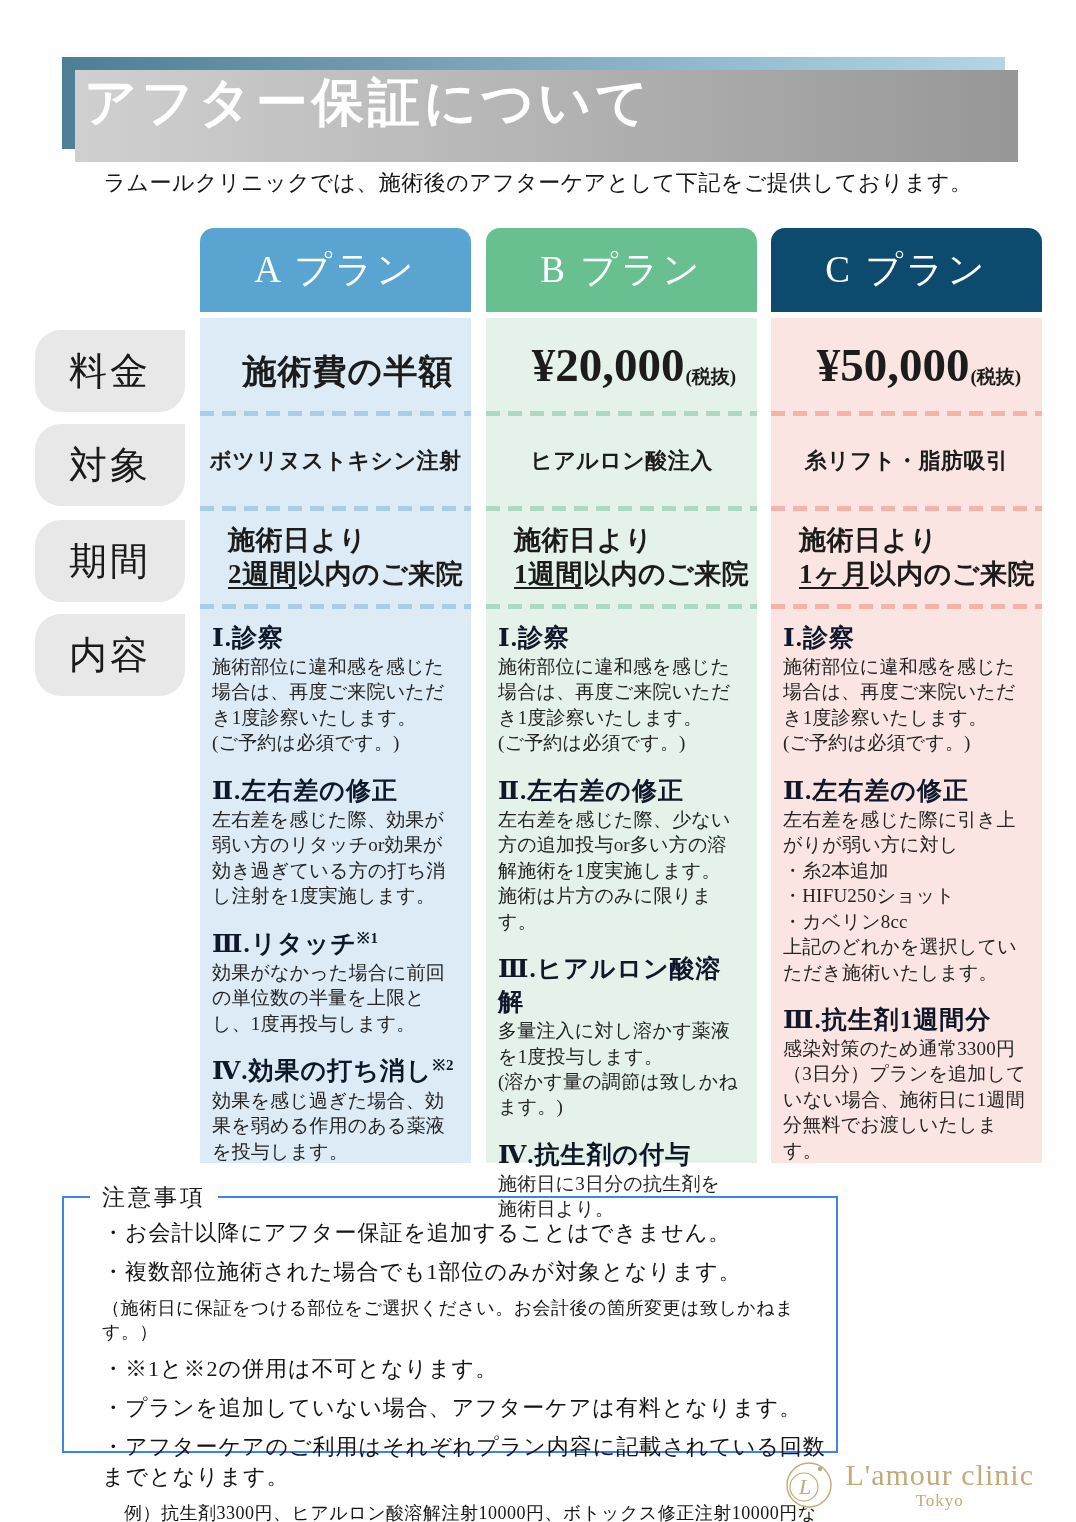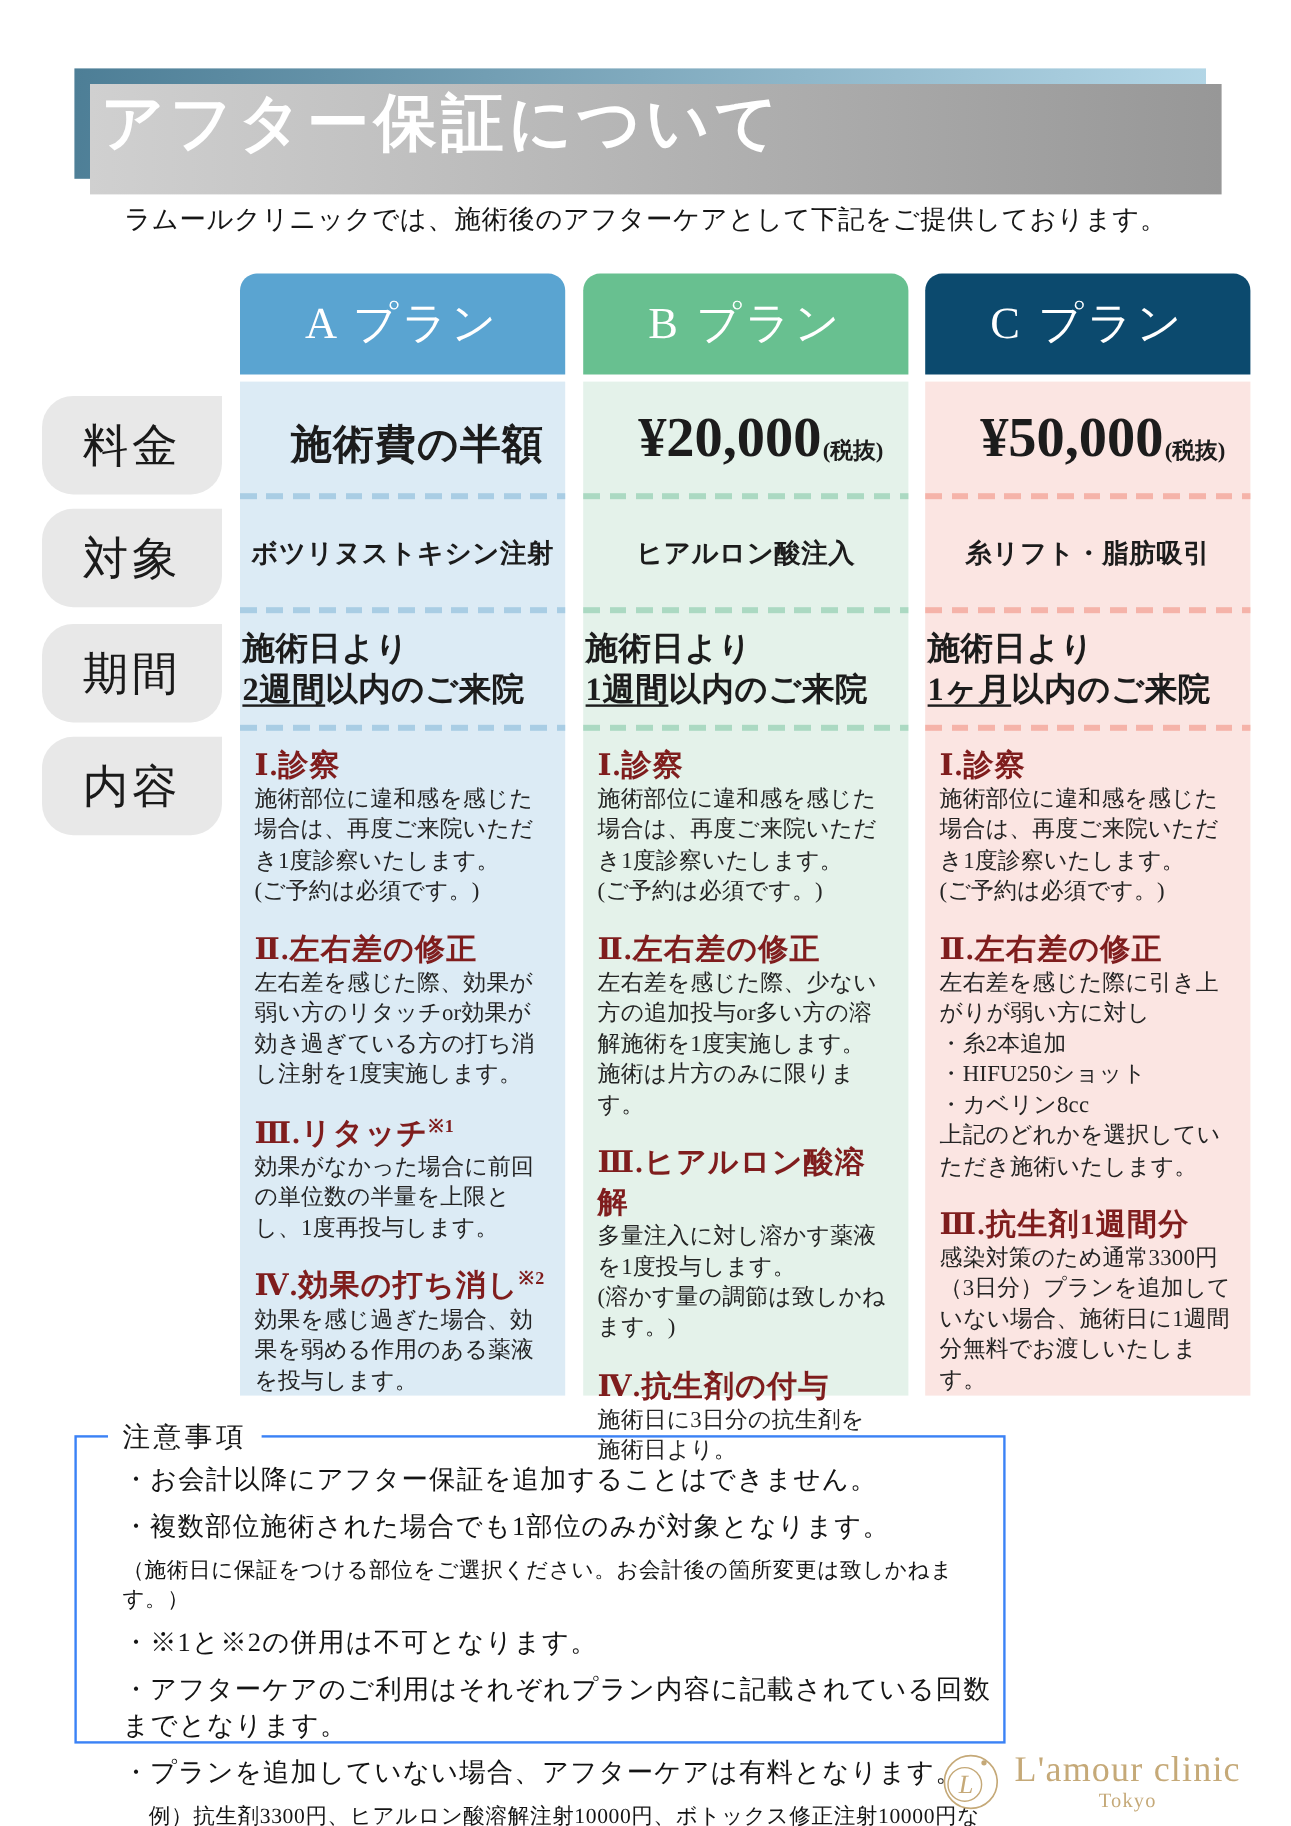--- a/index.html
+++ b/index.html
@@ -86,28 +86,28 @@
     background: repeating-linear-gradient(90deg, var(--dash, #ccc) 0 14px, transparent 14px 22px);
   }
   .sec-target {
     height: 90px;
     display: flex; align-items: center; justify-content: center;
     font-size: 22px; font-weight: 600; letter-spacing: 0.5px;
   }
   .sec-period {
     height: 93px;
     display: flex; flex-direction: column; justify-content: center;
-    padding-left: 2px;
+    padding-left: 28px;
     font-size: 27px; font-weight: 600; line-height: 1.25;
     letter-spacing: 0.5px;
   }
   .sec-period .u { text-decoration: underline; text-underline-offset: 4px; text-decoration-thickness: 2px; }
   .sec-content { height: 554px; padding: 12px 12px 0 12px; }
   .block { margin-bottom: 18px; }
-  .block-h { font-size: 25px; font-weight: 700; letter-spacing: 1px; color: #7f1d1d; }
+  .block-h { font-size: 25px; font-weight: 700; letter-spacing: 1px; color: #0f172a; }
   .block-h sup { font-size: 15px; font-weight: 700; }
   .block-b {
     font-size: 19px; line-height: 1.34; letter-spacing: 0.2px;
     color: #242424; white-space: pre-line;
   }
 
   
   .notes {
     position: absolute;
     left: 62px; top: 1196px;
@@ -265,22 +265,22 @@
   </div>
 </div>
 
 <div class="notes">
   <div class="notes-title">注意事項</div>
   <div class="notes-body">
     <div class="note-line">・お会計以降にアフター保証を追加することはできません。</div>
     <div class="note-line">・複数部位施術された場合でも1部位のみが対象となります。</div>
     <div class="note-line small">（施術日に保証をつける部位をご選択ください。お会計後の箇所変更は致しかねます。）</div>
     <div class="note-line">・※1と※2の併用は不可となります。</div>
+    <div class="note-line">・プランを追加していない場合、アフターケアは有料となります。</div>
     <div class="note-line">・アフターケアのご利用はそれぞれプラン内容に記載されている回数までとなります。</div>
-    <div class="note-line">・プランを追加していない場合、アフターケアは有料となります。</div>
     <div class="note-line small-indent">例）抗生剤3300円、ヒアルロン酸溶解注射10000円、ボトックス修正注射10000円など</div>
   </div>
 </div>
 
 <div class="logo" style="--gold: #c5a978;">
   <svg width="52" height="52" viewBox="0 0 52 52">
     <circle cx="26" cy="27" r="22" fill="none" stroke="#c5a978" stroke-width="1.4"></circle>
     <circle cx="21" cy="29" r="14" fill="none" stroke="#c5a978" stroke-width="1.2"></circle>
     <circle cx="37" cy="11" r="2.2" fill="#c5a978"></circle>
     <text x="16" y="36" font-family="Liberation Serif, DejaVu Serif, serif" font-style="italic" font-size="22" fill="#c5a978">L</text>

